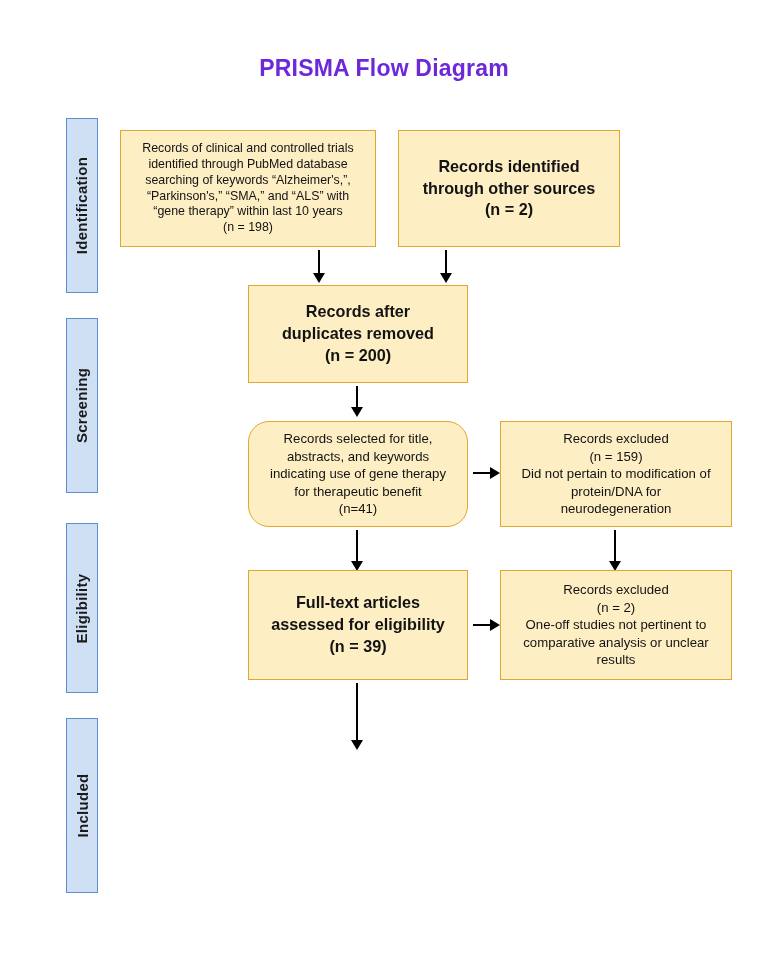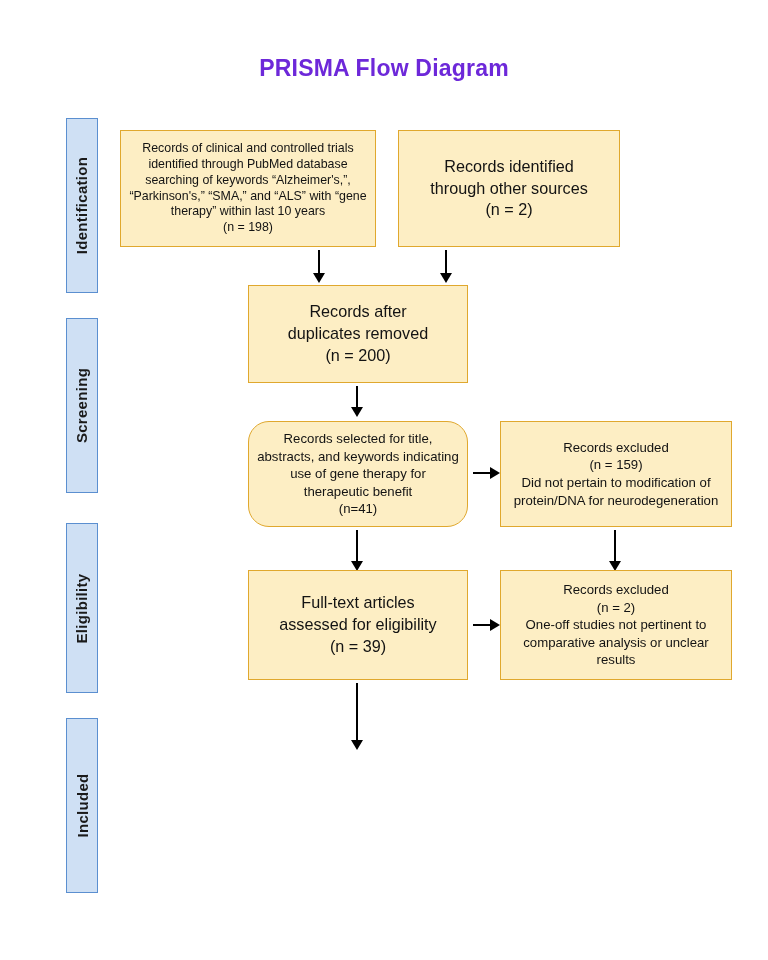--- a/index.html
+++ b/index.html
@@ -55,31 +55,31 @@
   
   .box {
     position: absolute;
     background: #fdeec4;
     border: 1.4px solid #e0a82e;
     box-sizing: border-box;
     display: flex;
     align-items: center;
     justify-content: center;
     text-align: center;
-    padding: 4px 7px;
+    padding: 4px 16px;
     color: #131313;
   }
   .box .txt {
     width: 100%;
     white-space: pre-line;
     line-height: 1.22;
   }
   .fs-small .txt { font-size: 12.4px; line-height: 1.27; }
   .fs-mid   .txt { font-size: 13.2px; line-height: 1.33; }
-  .fs-large .txt { font-size: 16.2px; line-height: 1.35; }
+  .fs-large .txt { font-size: 16.2px; line-height: 1.35; font-weight: bold; }
 
   
   .arrow-v {
     position: absolute;
     width: 2.4px;
     background: #000000;
   }
   .arrow-v::after {
     content: "";
     position: absolute;

